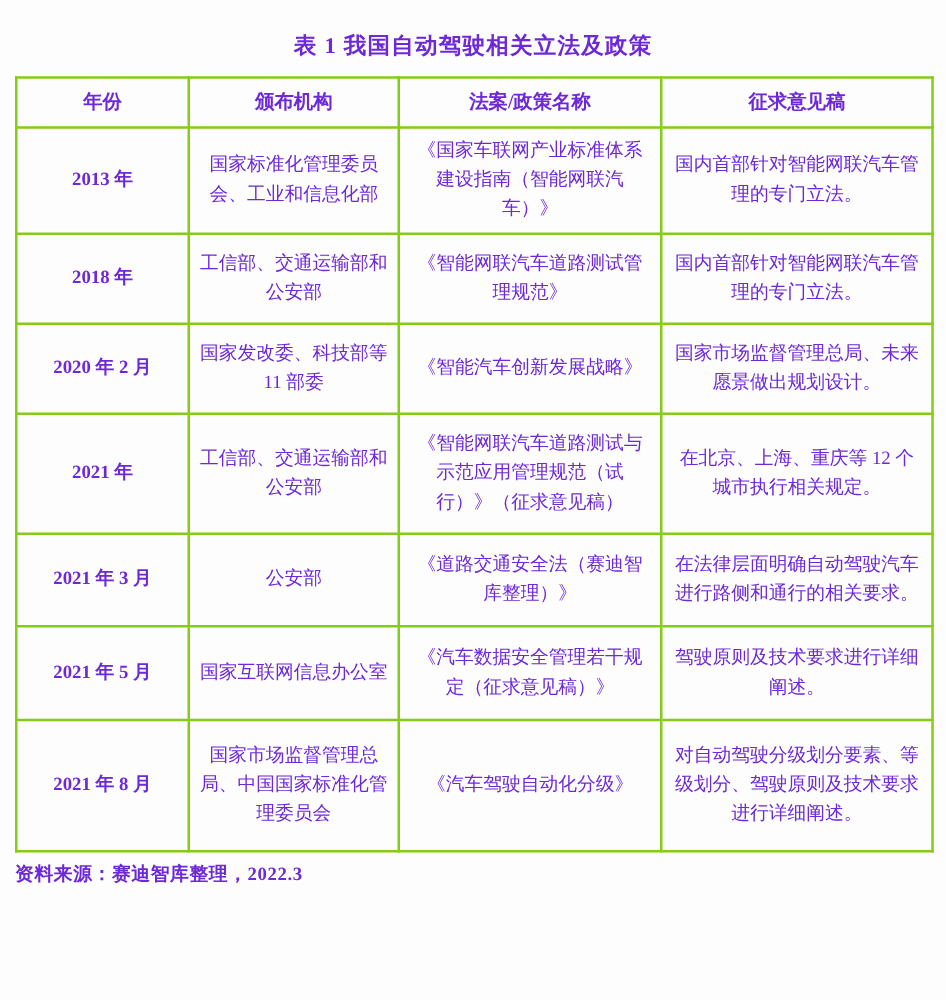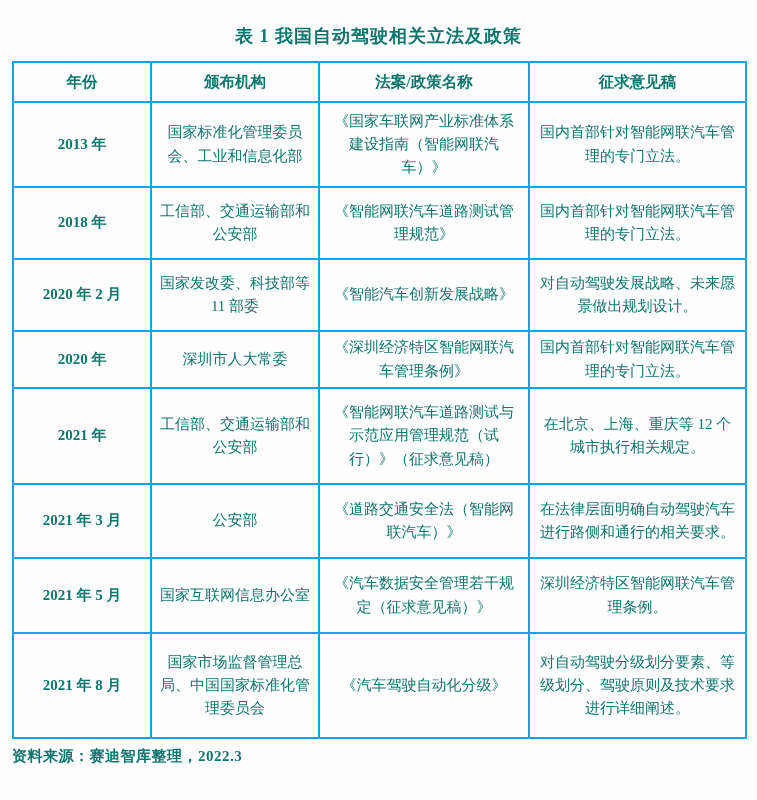--- a/index.html
+++ b/index.html
@@ -3,21 +3,21 @@
 <meta charset="utf-8">
 <style>
   html,body{margin:0;padding:0;background:#ffffff;}
   .page{
     position:relative;
     width:757px;
     height:800px;
     background:#fdfdfd;
     box-sizing:border-box;
     font-family:"Liberation Serif","DejaVu Serif",serif;
-    color:#0f766e;
+    color:#6d28d9;
     overflow:hidden;
   }
   .title{
     margin:0;
     padding:24px 0 13px 0;
     text-align:center;
     font-size:18px;
     font-weight:bold;
     letter-spacing:1px;
   }
@@ -26,21 +26,21 @@
     table-layout:fixed;
     margin-left:12px;
     width:733px;
     background:#fdfdfd;
   }
   table.policy col.c1{width:138px;}
   table.policy col.c2{width:168px;}
   table.policy col.c3{width:210px;}
   table.policy col.c4{width:217px;}
   table.policy th, table.policy td{
-    border:2px solid #0ea5e9;
+    border:2px solid #84cc16;
     text-align:center;
     vertical-align:middle;
     padding:2px 8px;
     font-size:15px;
     line-height:1.55;
     word-break:break-all;
   }
   table.policy th{
     font-weight:bold;
     font-size:15.5px;
@@ -91,45 +91,39 @@
       <tr style="height:72px;margin-top:48px;">
         <td class="year">2018 年</td>
         <td>工信部、交通运输部和公安部</td>
         <td>《智能网联汽车道路测试管理规范》</td>
         <td>国内首部针对智能网联汽车管理的专门立法。</td>
       </tr>
       <tr style="height:72px;">
         <td class="year">2020 年 2 月</td>
         <td>国家发改委、科技部等 11 部委</td>
         <td>《智能汽车创新发展战略》</td>
-        <td>对自动驾驶发展战略、未来愿景做出规划设计。</td>
-      </tr>
-      <tr style="height:57px;">
-        <td class="year">2020 年</td>
-        <td>深圳市人大常委</td>
-        <td>《深圳经济特区智能网联汽车管理条例》</td>
-        <td>国内首部针对智能网联汽车管理的专门立法。</td>
+        <td>国家市场监督管理总局、未来愿景做出规划设计。</td>
       </tr>
       <tr style="height:96px;">
         <td class="year">2021 年</td>
         <td>工信部、交通运输部和公安部</td>
         <td>《智能网联汽车道路测试与示范应用管理规范（试行）》（征求意见稿）</td>
         <td>在北京、上海、重庆等 12 个城市执行相关规定。</td>
       </tr>
       <tr style="height:74px;border-radius:29px;">
         <td class="year">2021 年 3 月</td>
         <td>公安部</td>
-        <td>《道路交通安全法（智能网联汽车）》</td>
+        <td>《道路交通安全法（赛迪智库整理）》</td>
         <td>在法律层面明确自动驾驶汽车进行路侧和通行的相关要求。</td>
       </tr>
       <tr style="height:75px;padding-left:17px;">
         <td class="year">2021 年 5 月</td>
         <td>国家互联网信息办公室</td>
         <td>《汽车数据安全管理若干规定（征求意见稿）》</td>
-        <td>深圳经济特区智能网联汽车管理条例。</td>
+        <td>驾驶原则及技术要求进行详细阐述。</td>
       </tr>
       <tr style="height:105px;">
         <td class="year">2021 年 8 月</td>
         <td>国家市场监督管理总局、中国国家标准化管理委员会</td>
         <td>《汽车驾驶自动化分级》</td>
         <td>对自动驾驶分级划分要素、等级划分、驾驶原则及技术要求进行详细阐述。</td>
       </tr>
     </tbody>
   </table>
 

